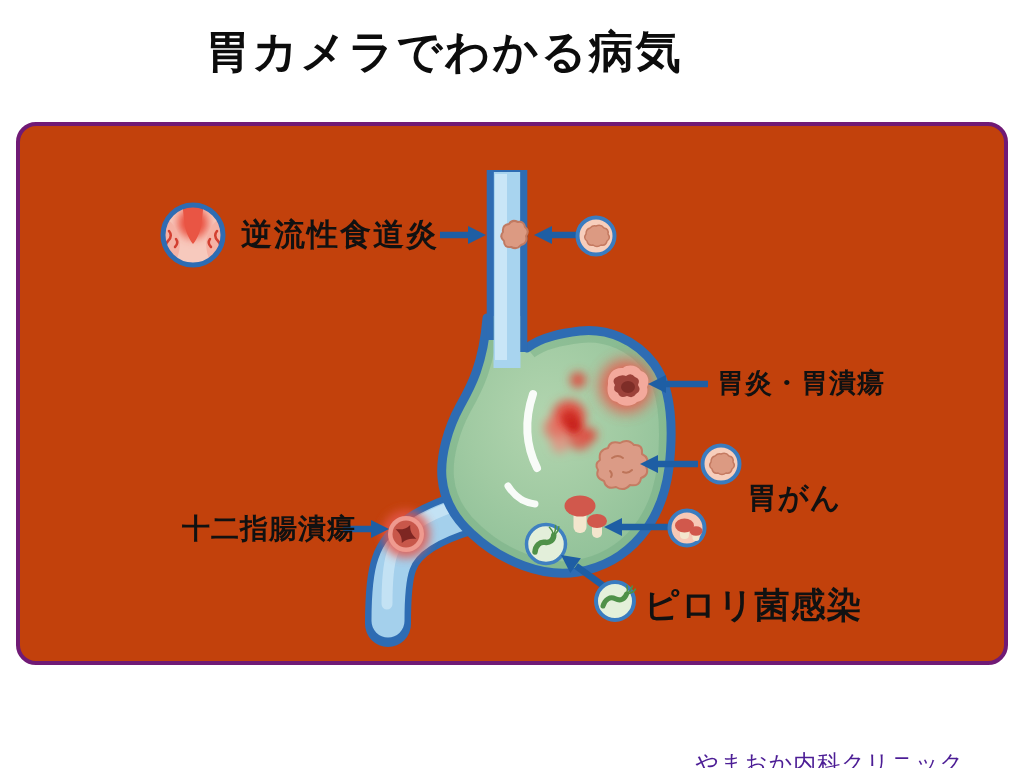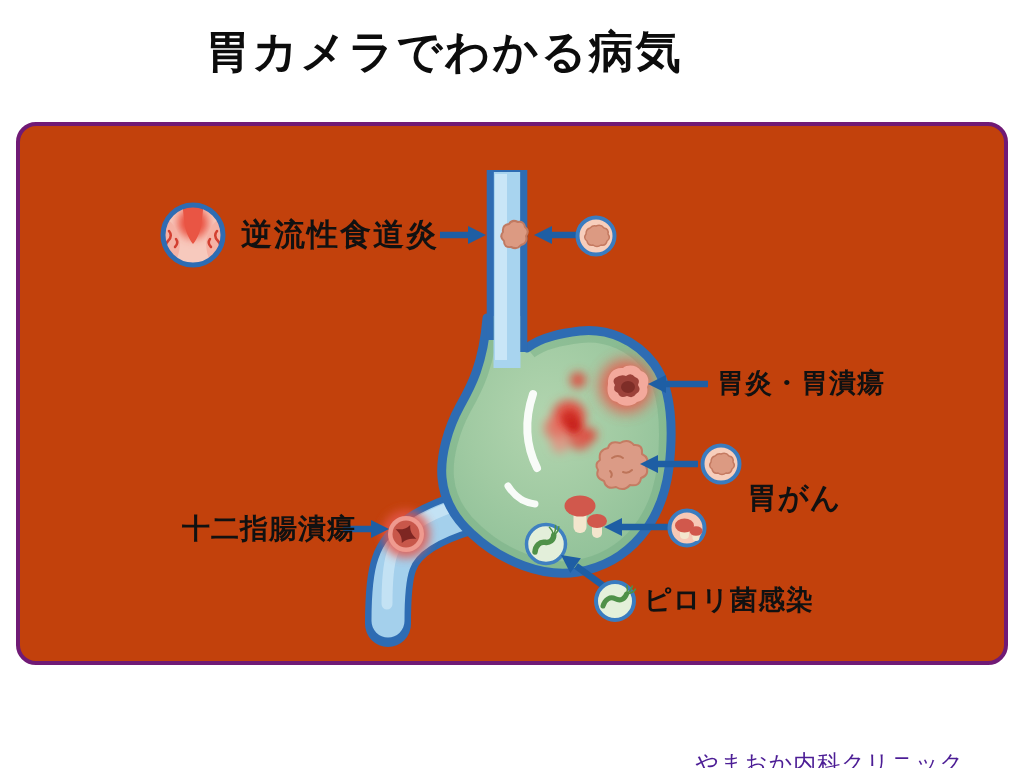--- a/index.html
+++ b/index.html
@@ -19,21 +19,21 @@
   .stage{position:absolute;left:0;top:0;width:992px;height:543px;}
   .lbl{
     position:absolute;font-weight:bold;color:#111;letter-spacing:1px;
     white-space:nowrap;line-height:1.15;
   }
   .lbl-reflux{left:221px;top:91px;font-size:31px;letter-spacing:2px;}
   .lbl-esoph{left:602px;top:94px;font-size:27px;}
   .lbl-gastritis{left:697px;top:242px;font-size:27px;}
   .lbl-gcancer{left:727px;top:331px;font-size:30px;margin-top:24px;}
   .lbl-polyp{left:696px;top:385px;font-size:27px;}
-  .lbl-pylori{left:624px;top:459px;font-size:27px;}
+  .lbl-pylori{left:624px;top:459px;font-size:35px;}
   .lbl-duodenal{left:142px;top:387px;font-size:28px;margin-left:20px;}
   .icon{position:absolute;display:block;line-height:0;}
   .icon-reflux{left:137px;top:73px;}
   .icon-esoph{left:554px;top:88px;}
   .icon-gcancer{left:679px;top:316px;}
   .icon-polyp{left:646px;top:381px;}
   .icon-pylori{left:572px;top:452px;}
   .clinic{
     position:absolute;right:60px;top:748px;font-size:23px;font-weight:normal;
     color:#4c1d95;letter-spacing:1px;

